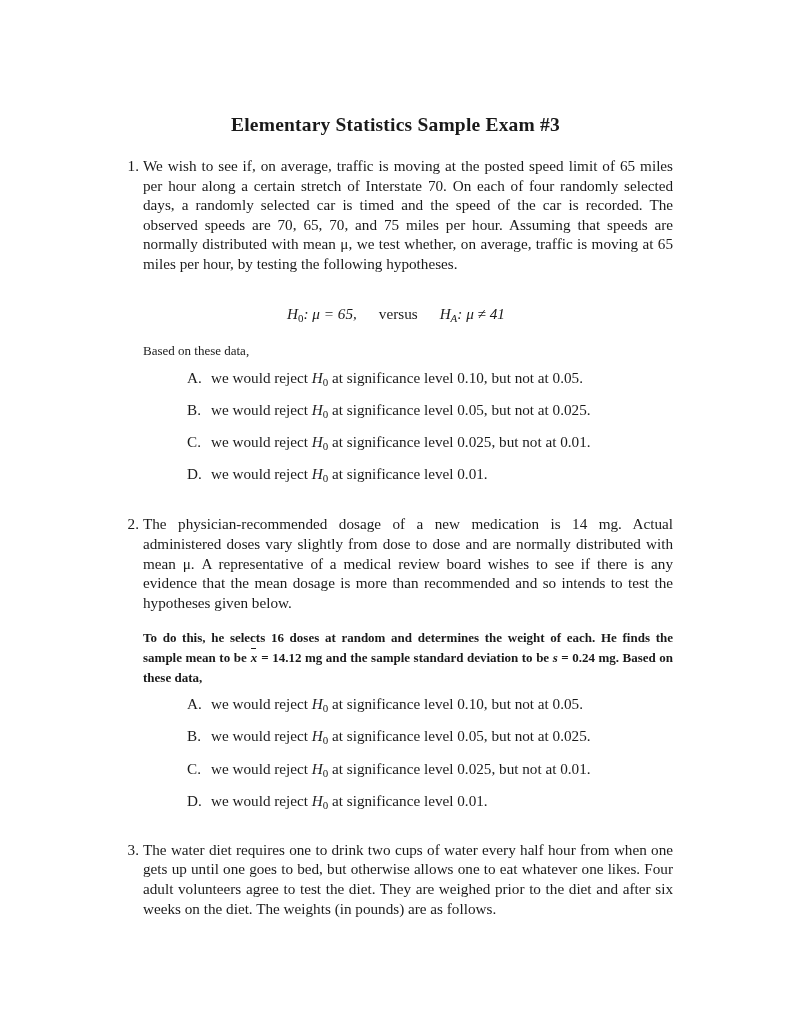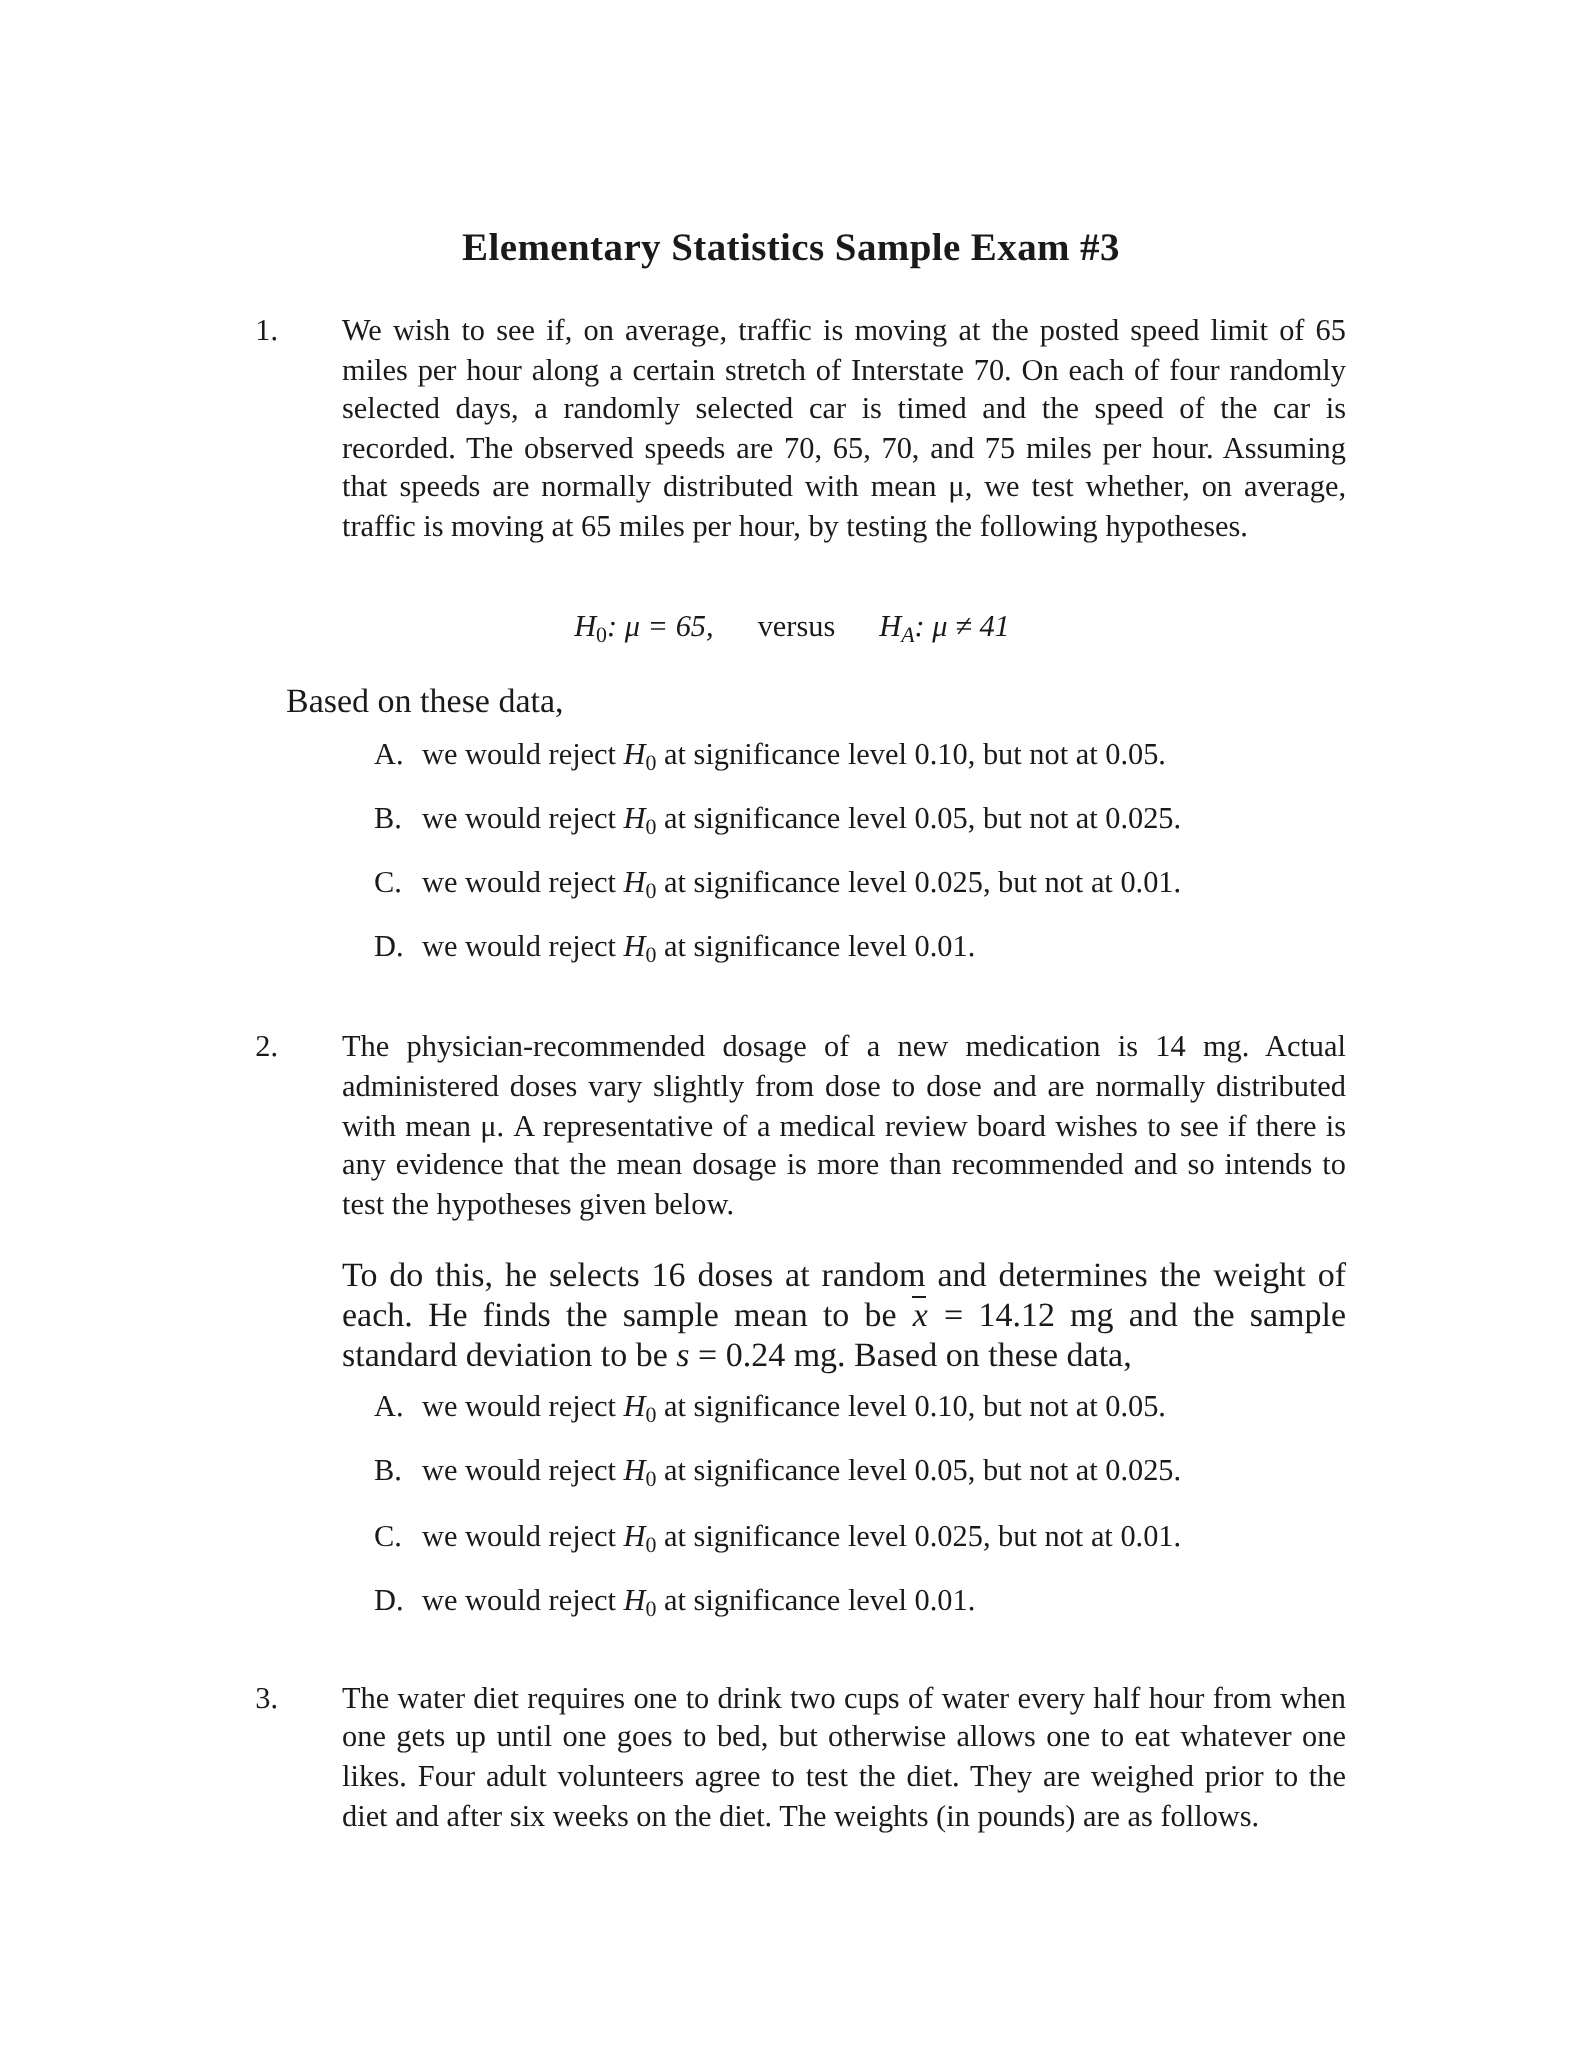--- a/index.html
+++ b/index.html
@@ -52,21 +52,20 @@
     text-align: right;
     font-size: 15.2px;
     line-height: 19.6px;
   }
   .ptext {
     font-size: 15.2px;
     line-height: 19.6px;
     text-align: justify;
     text-justify: inter-word;
     hyphens: manual;
-    margin-left: 28px;
   }
   
   .display-math {
     text-align: center;
     font-size: 15.2px;
     line-height: 19.6px;
     margin: 14px 0 13px 0;
     padding-left: 0;
   }
   .mathvar {
@@ -94,21 +93,21 @@
     content: "";
     position: absolute;
     left: 0.5px;
     right: 1.5px;
     top: -0.5px;
     height: 1px;
     background: #1a1a1a;
   }
   
   .lead-line {
-    font-size: 17px;
+    font-size: 13px;
     line-height: 19.6px;
     margin-top: 13px;
     padding-left: 24px;
   }
   .lead-line.tight { margin-top: 0; }
   
   .choices {
     margin: 7px 0 0 0;
     padding: 0;
     list-style: none;
@@ -183,21 +182,21 @@
     <div class="block-gap-2"></div>
 
     <div class="problem">
       <span class="pnum">2.</span>
       <div class="ptext"><span>The physician-recommended dosage of a new medication is 14 mg. Actual administered doses vary slightly from dose to dose and are normally distributed with mean μ. A representative of a medical review board wishes to see if there is any evidence that the mean dosage is more than recommended and so intends to test the hypotheses given below.</span></div>
     </div>
 
     <div class="block-gap-1"></div>
 
 
-    <div class="lead-line tight ptext" style="padding-left:24px;"><span>To do this, he selects 16 doses at random and determines the weight of each. He finds the sample mean to be </span><span class="xbar">x</span><span> = 14.12 mg and the sample standard deviation to be </span><span class="mathvar">s</span><span> = 0.24 mg. Based on these data,</span></div>
+    <div class="lead-line tight ptext" style="padding-left:24px;font-weight:bold;"><span>To do this, he selects 16 doses at random and determines the weight of each. He finds the sample mean to be </span><span class="xbar">x</span><span> = 14.12 mg and the sample standard deviation to be </span><span class="mathvar">s</span><span> = 0.24 mg. Based on these data,</span></div>
 
     <ul class="choices">
       <li class="choice">
         <span class="clabel">A.</span>
         <span><span>we would reject </span><span class="mathvar">H</span><span class="sub-up">0</span><span> at significance level 0.10, but not at 0.05.</span></span>
       </li>
       <li class="choice">
         <span class="clabel">B.</span>
         <span><span>we would reject </span><span class="mathvar">H</span><span class="sub-up">0</span><span> at significance level 0.05, but not at 0.025.</span></span>
       </li>

